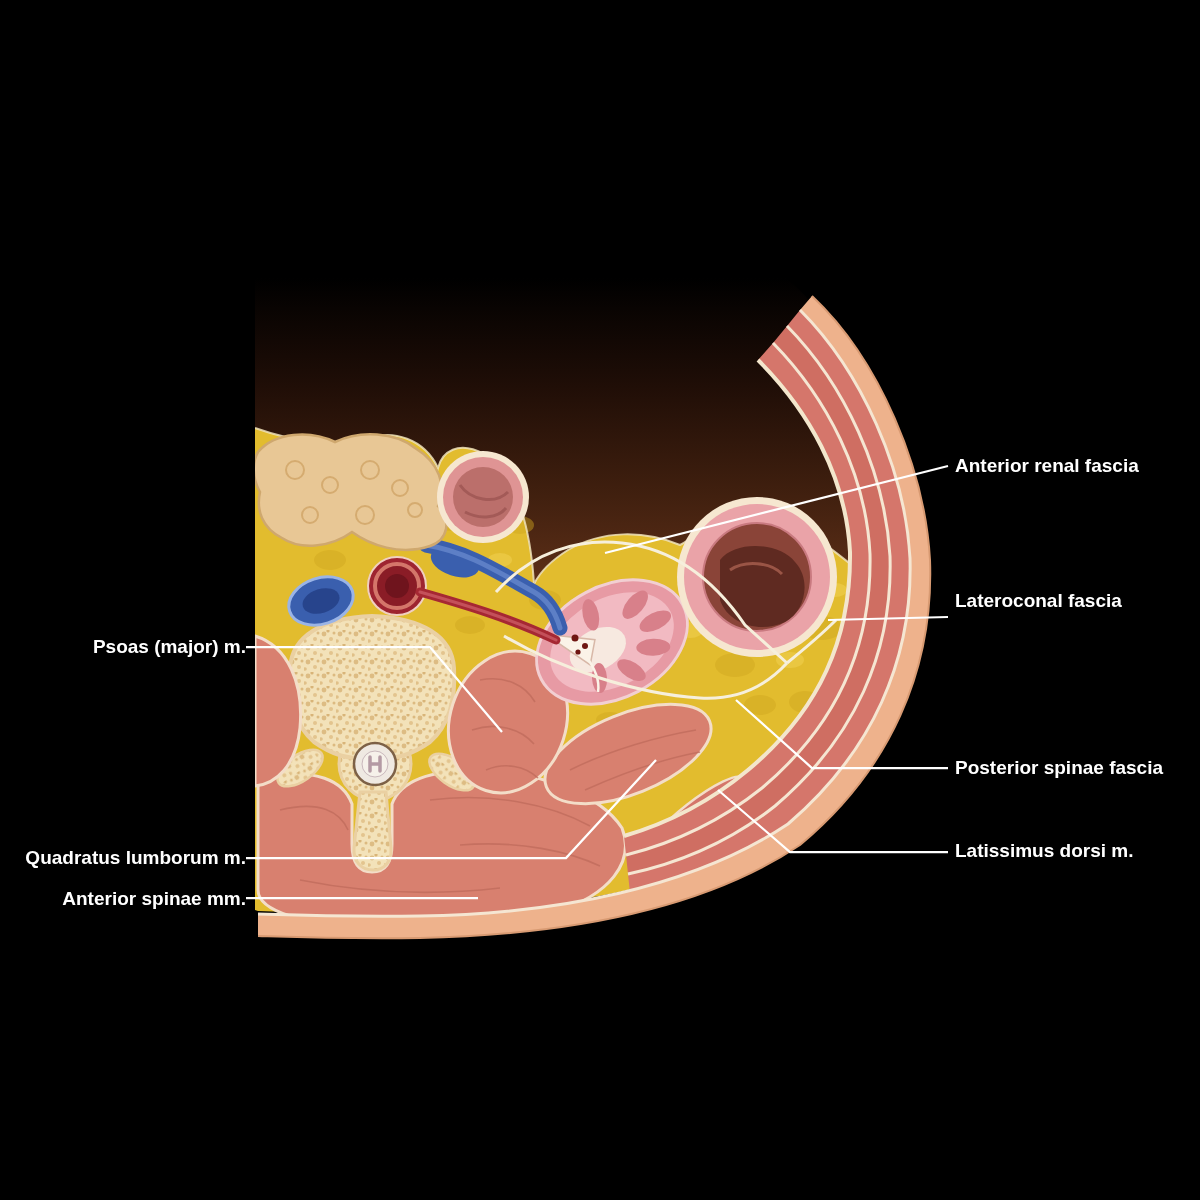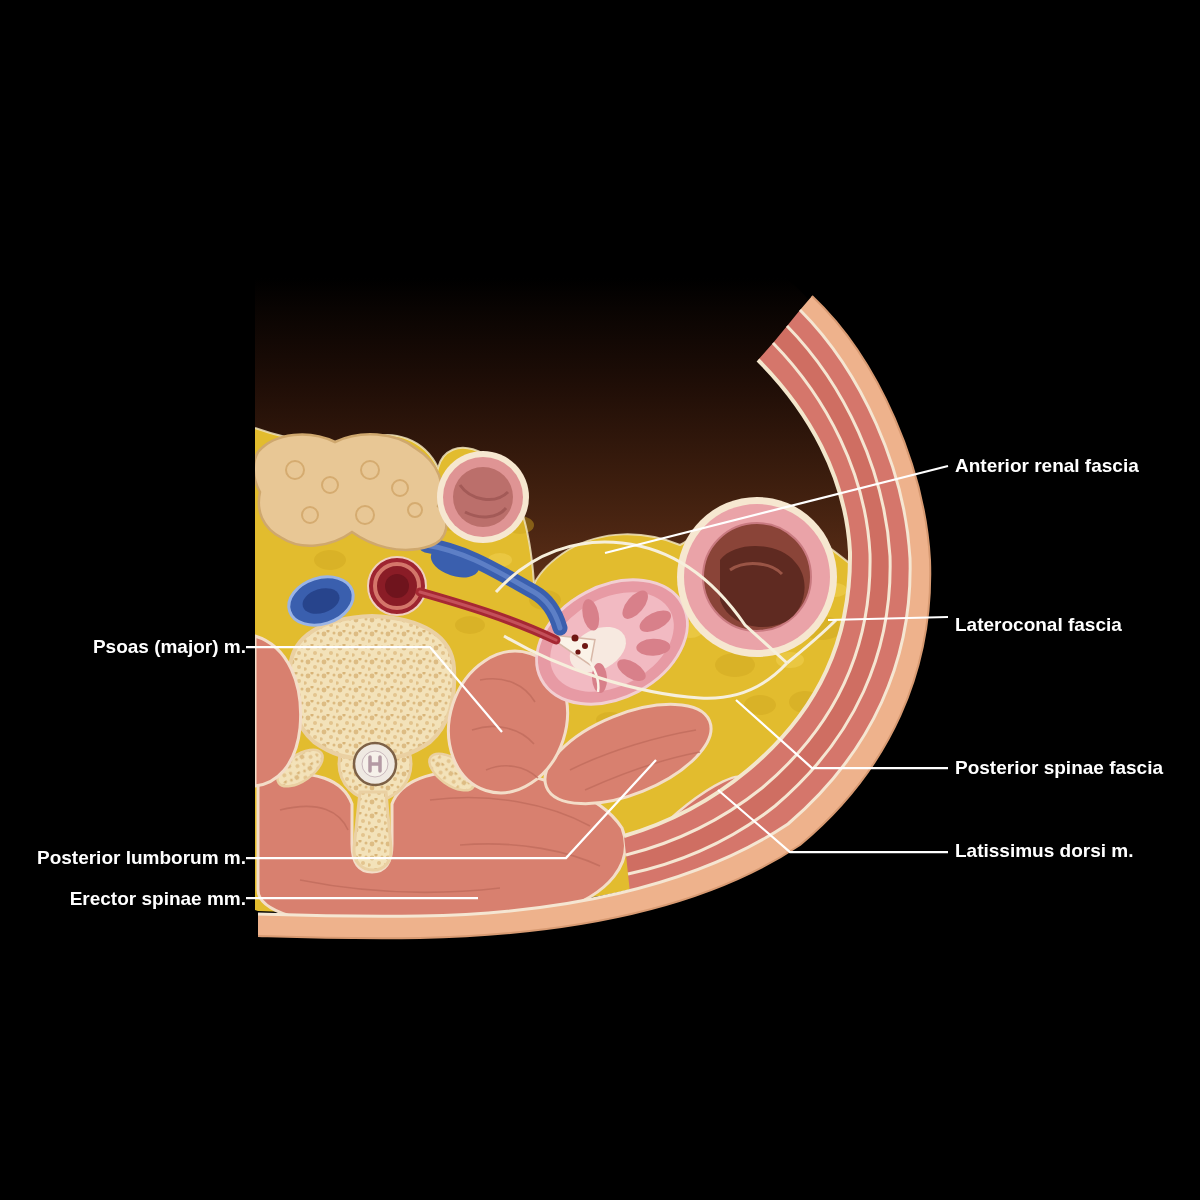--- a/index.html
+++ b/index.html
@@ -242,21 +242,21 @@
     <path d="M948,617 L 828,620"></path>
     <path d="M948,768 L 812,768 L 736,700"></path>
     <path d="M948,852 L 790,852 L 718,790"></path>
     <path d="M246,647 L 430,647 L 502,732"></path>
     <path d="M246,858 L 566,858 L 656,760"></path>
     <path d="M246,898 L 478,898"></path>
   </g>
 </svg>
 
 <div class="lbl l" style="right:954px;top:636px">Psoas (major) m.</div>
-<div class="lbl l" style="right:954px;top:847px">Posterior lumborum m.</div>
-<div class="lbl l" style="right:954px;top:888px">Erector spinae mm.</div>
+<div class="lbl l" style="right:954px;top:847px">Quadratus lumborum m.</div>
+<div class="lbl l" style="right:954px;top:888px">Anterior spinae mm.</div>
 
 <div class="lbl r" style="left:955px;top:455px">Anterior renal fascia</div>
-<div class="lbl r" style="left:955px;top:614px">Lateroconal fascia</div>
+<div class="lbl r" style="left:955px;top:590px">Lateroconal fascia</div>
 <div class="lbl r" style="left:955px;top:757px">Posterior spinae fascia</div>
 <div class="lbl r" style="left:955px;top:840px">Latissimus dorsi m.</div>
 
 </div>
 
 </body></html>

